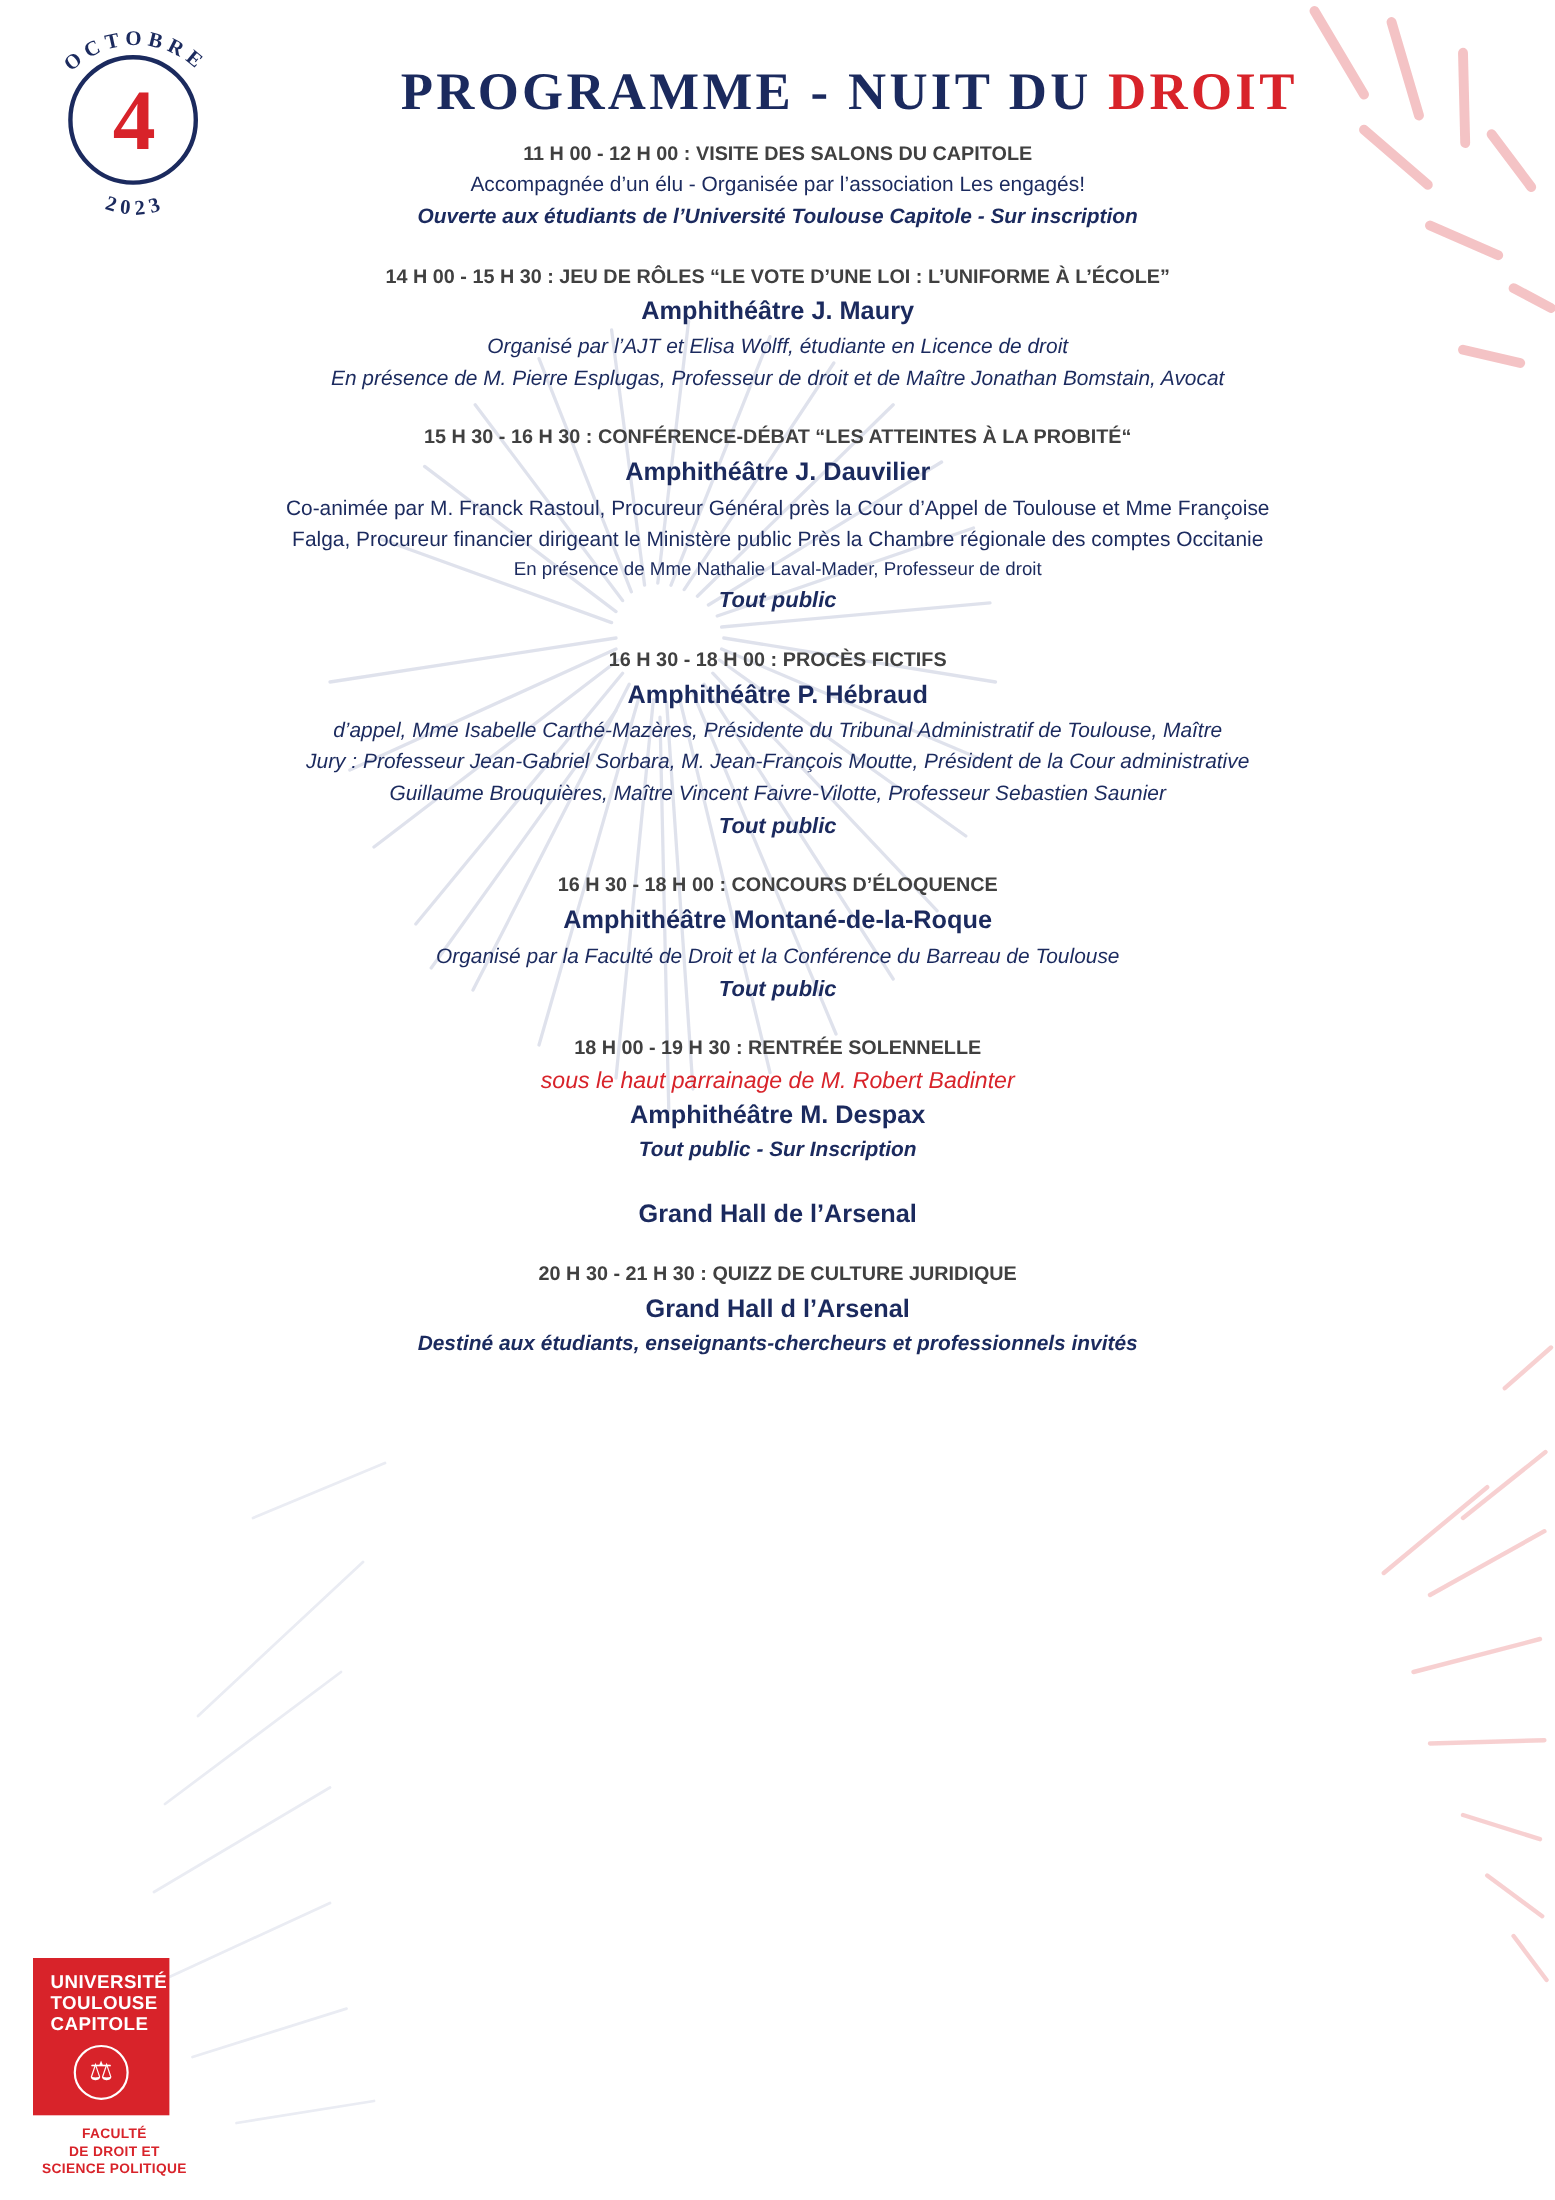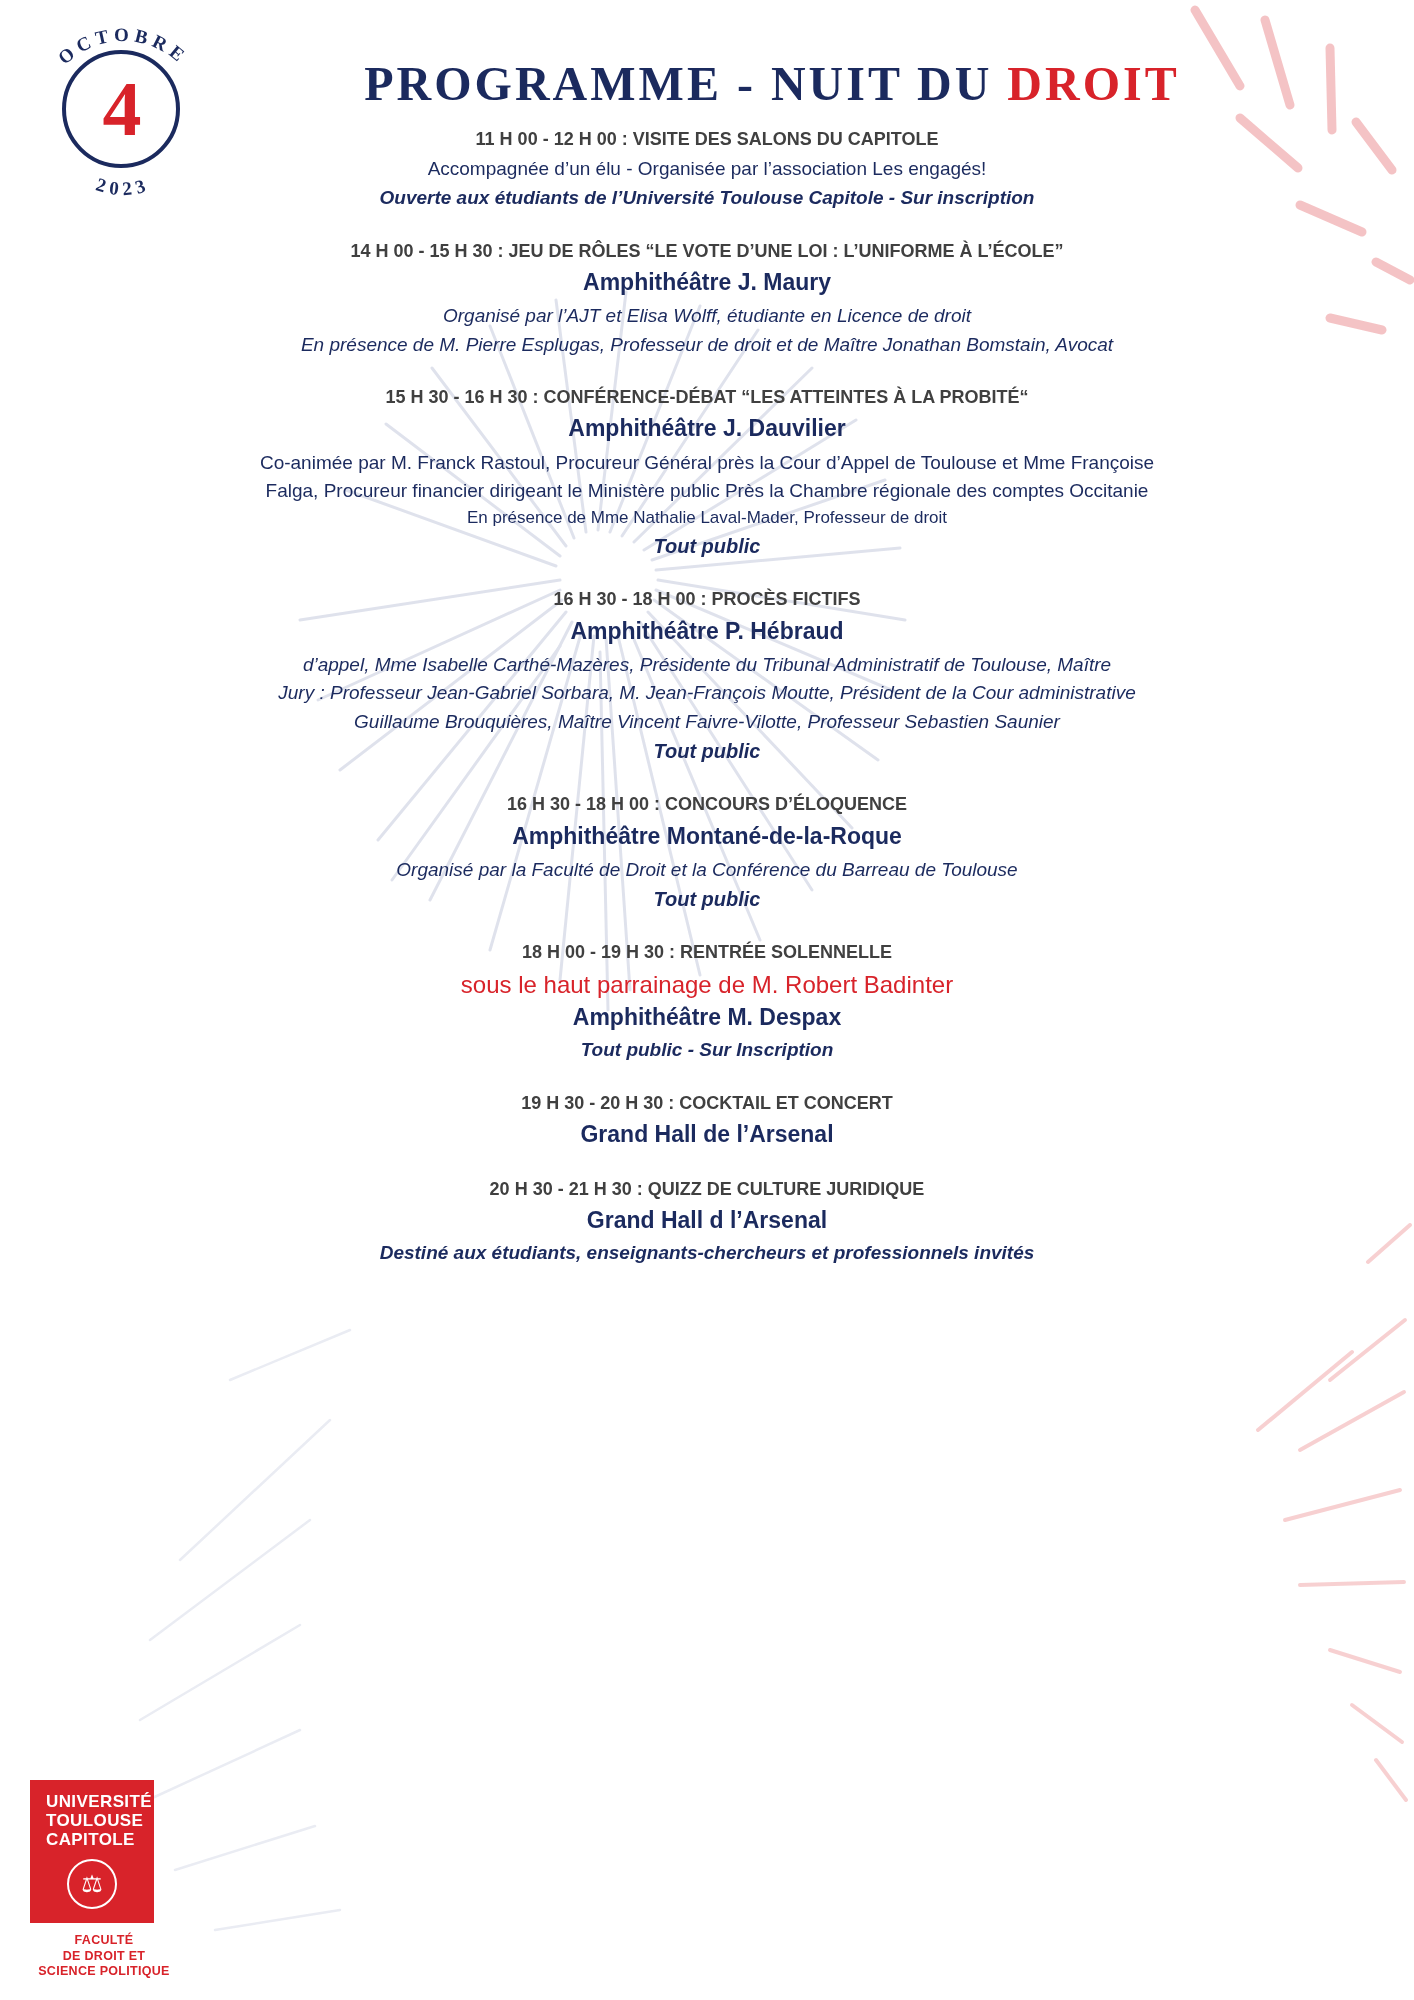--- a/index.html
+++ b/index.html
@@ -106,21 +106,22 @@
   .session { margin-bottom: 28px; }
   .s-head {
     color: #404040;
     font-size: 18px;
     font-weight: 700;
     line-height: 1.3;
     margin-bottom: 4px;
   }
   .s-sub-red {
     color: #d8232a;
-    font-size: 24px;
+    font-size: 21px;
+    font-style: italic;
     line-height: 1.3;
     margin-bottom: 2px;
   }
   .s-place {
     color: #1b2a5e;
     font-size: 23px;
     font-weight: 700;
     line-height: 1.35;
     margin-bottom: 4px;
   }
@@ -319,21 +320,20 @@
   </div>
 
   <div class="session">
     <div class="s-head">18 H 00 - 19 H 30 : RENTRÉE SOLENNELLE</div>
     <div class="s-sub-red">sous le haut parrainage de M. Robert Badinter</div>
     <div class="s-place">Amphithéâtre M. Despax</div>
     <div class="s-note">Tout public - Sur Inscription</div>
   </div>
 
   <div class="session">
-    <div class="s-head">19 H 30 - 20 H 30 : COCKTAIL ET CONCERT</div>
     <div class="s-place">Grand Hall de l’Arsenal</div>
   </div>
 
   <div class="session">
     <div class="s-head">20 H 30 - 21 H 30 : QUIZZ DE CULTURE JURIDIQUE</div>
     <div class="s-place">Grand Hall d l’Arsenal</div>
     <div class="s-note">Destiné aux étudiants, enseignants-chercheurs et professionnels invités</div>
   </div>
 
 </div>

